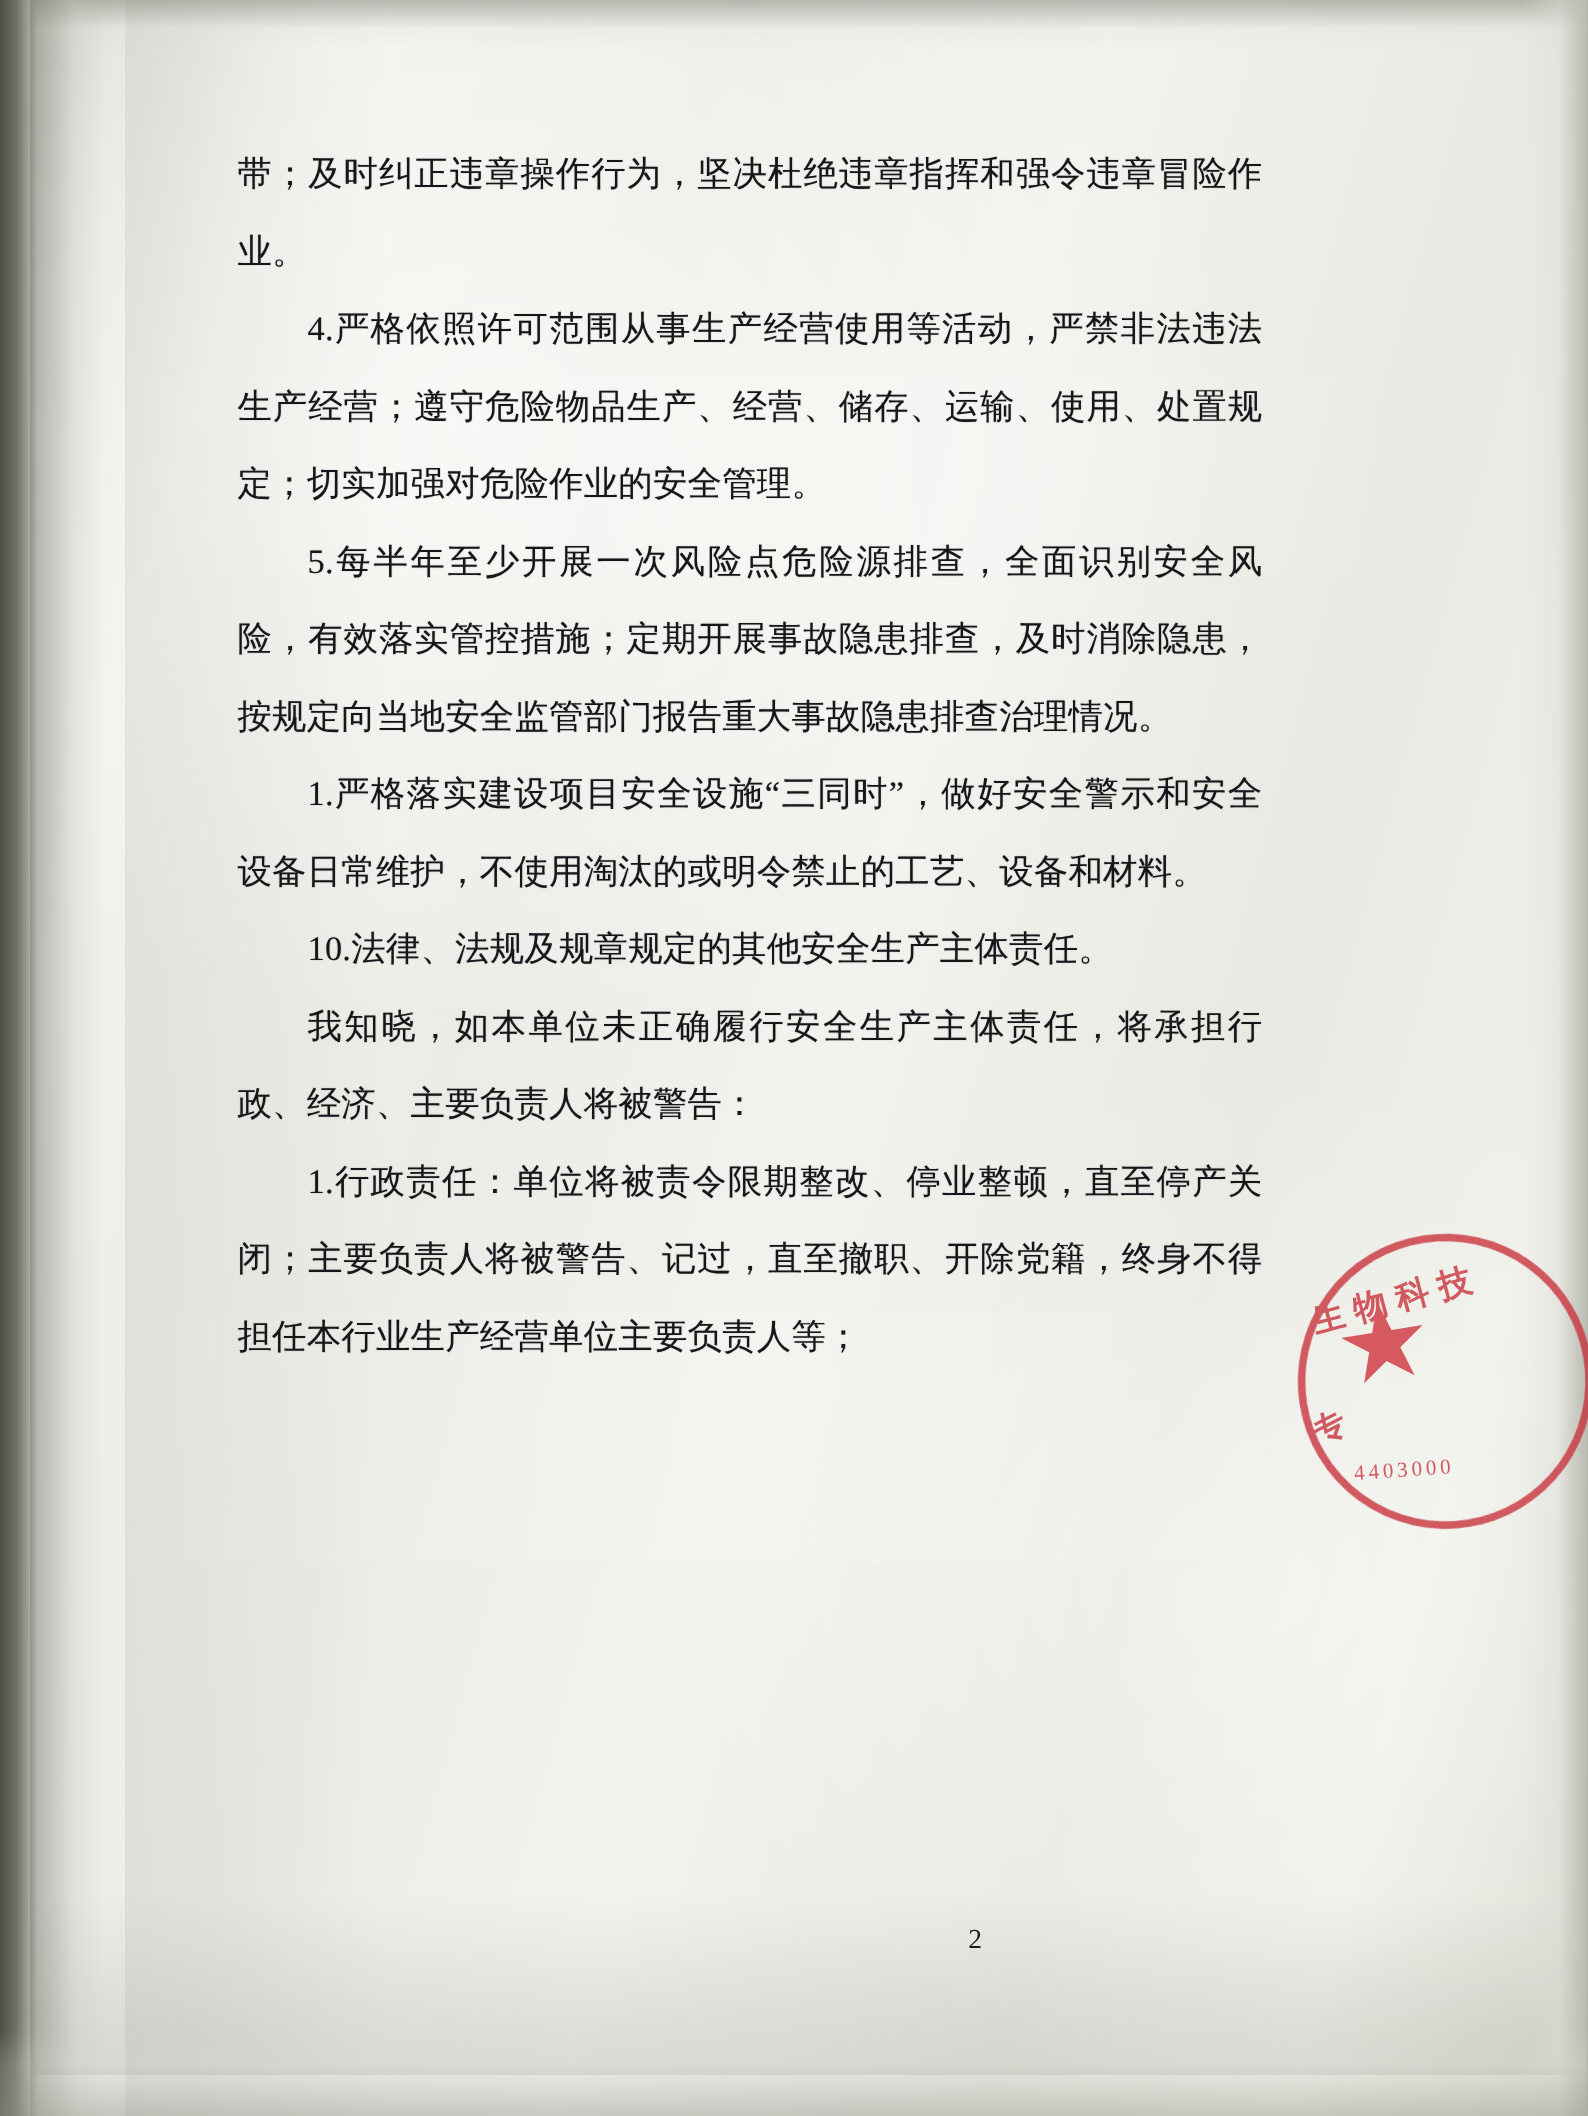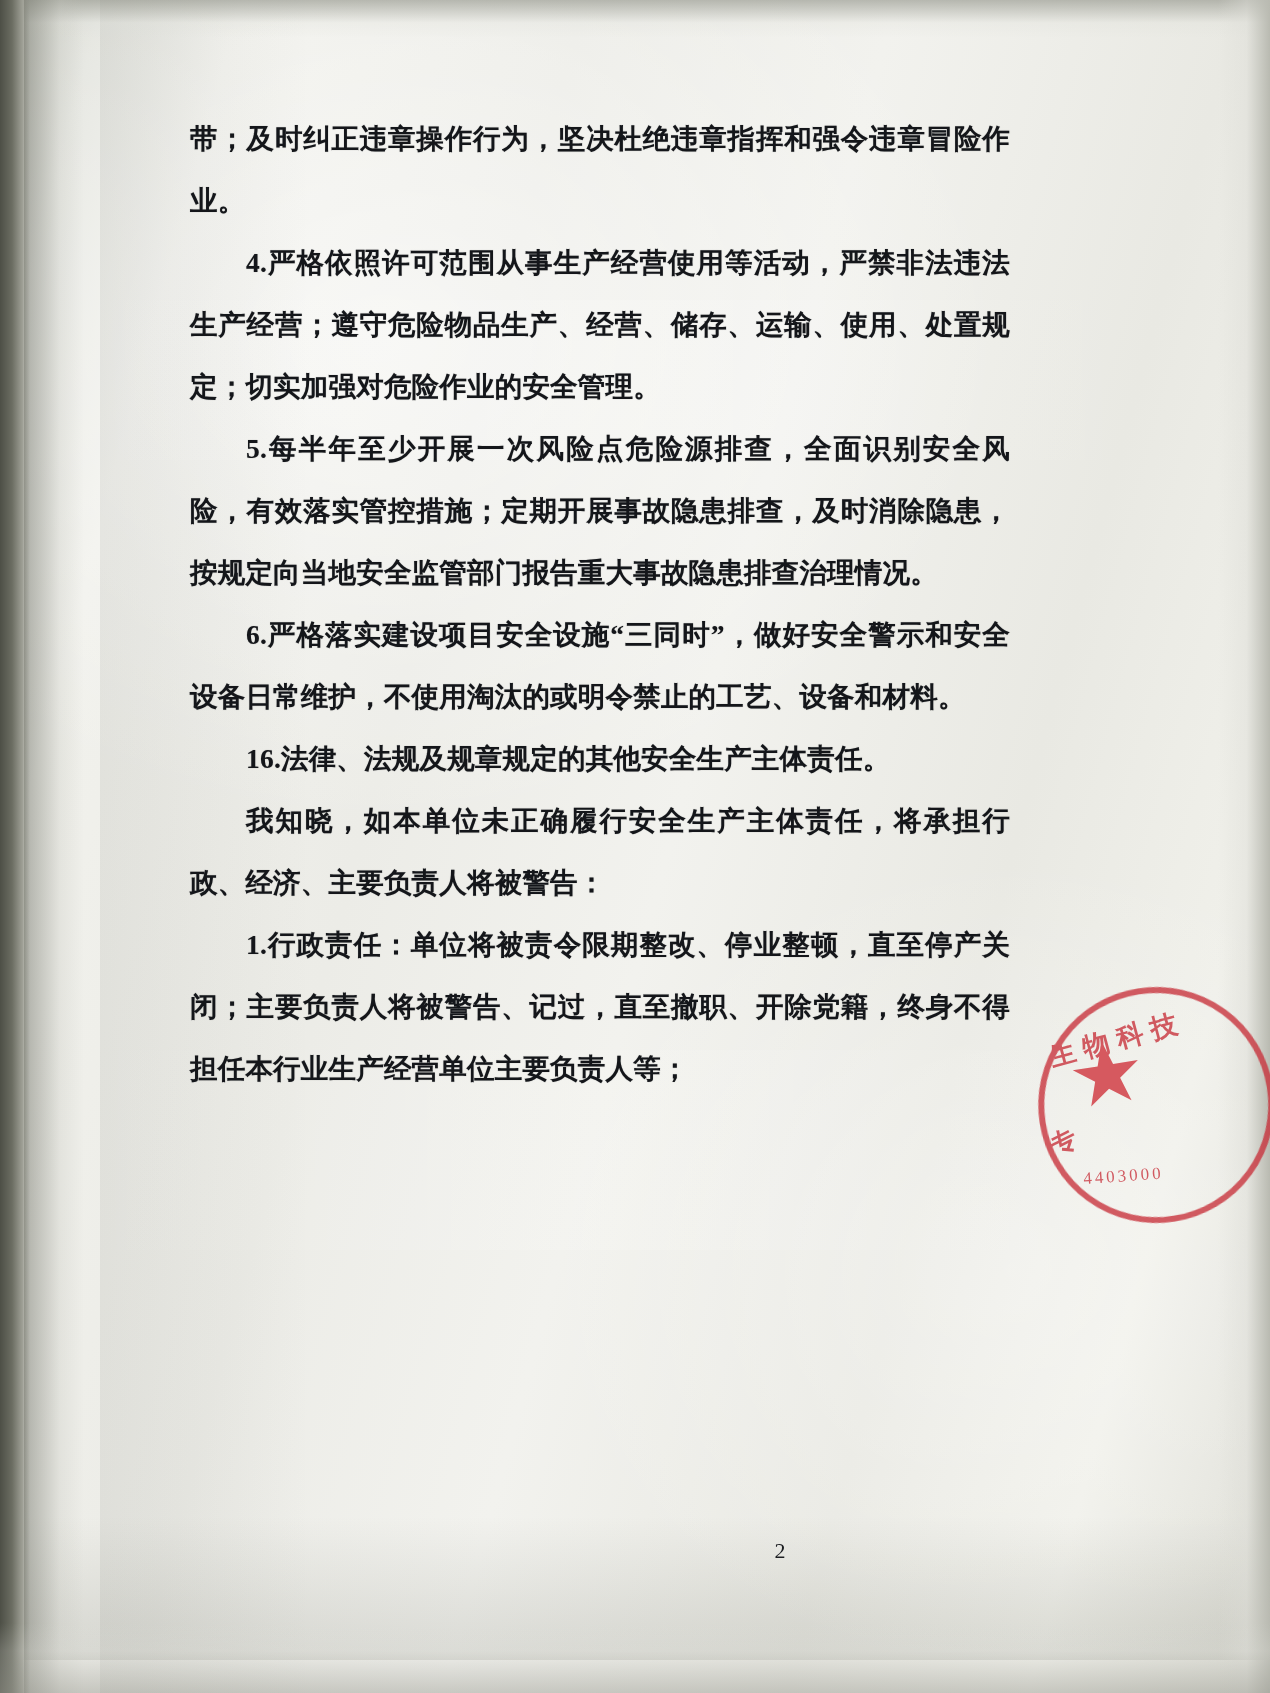--- a/index.html
+++ b/index.html
@@ -75,21 +75,21 @@
     top: 108px;
     width: 820px;
   }
   .para {
     font-size: 27.5px;
     line-height: 62px;
     color: #14161a;
     text-align: justify;
     text-justify: inter-ideograph;
     letter-spacing: 0.2px;
-    font-weight: 700;
+    font-weight: 400;
     text-indent: 0;
     margin: 0 0 0 0;
     text-shadow: 0 0 1px rgba(20,22,26,0.35);
   }
   .indent {
     text-indent: 56px;
   }
   #page-number {
     position: absolute;
     left: 0;
@@ -184,22 +184,22 @@
   <div id="edge-top"></div>
   <div id="edge-left"></div>
   <div id="edge-left2"></div>
   <div id="edge-right"></div>
   <div id="edge-bottom"></div>
 
   <div id="doc-body">
     <p class="para">带；及时纠正违章操作行为，坚决杜绝违章指挥和强令违章冒险作业。</p>
     <p class="para indent">4.严格依照许可范围从事生产经营使用等活动，严禁非法违法生产经营；遵守危险物品生产、经营、储存、运输、使用、处置规定；切实加强对危险作业的安全管理。</p>
     <p class="para indent">5.每半年至少开展一次风险点危险源排查，全面识别安全风险，有效落实管控措施；定期开展事故隐患排查，及时消除隐患，按规定向当地安全监管部门报告重大事故隐患排查治理情况。</p>
-    <p class="para indent">6.严格落实建设项目安全设施“三同时”，做好安全警示和安全设备日常维护，不使用淘汰的或明令禁止的工艺、设备和材料。</p>
-    <p class="para indent">16.法律、法规及规章规定的其他安全生产主体责任。</p>
+    <p class="para indent">1.严格落实建设项目安全设施“三同时”，做好安全警示和安全设备日常维护，不使用淘汰的或明令禁止的工艺、设备和材料。</p>
+    <p class="para indent">10.法律、法规及规章规定的其他安全生产主体责任。</p>
     <p class="para indent">我知晓，如本单位未正确履行安全生产主体责任，将承担行政、经济、主要负责人将被警告：</p>
     <p class="para indent">1.行政责任：单位将被责令限期整改、停业整顿，直至停产关闭；主要负责人将被警告、记过，直至撤职、开除党籍，终身不得担任本行业生产经营单位主要负责人等；</p>
 
     <div id="page-number">2</div>
   </div>
 
   <div id="stamp">
     <div class="ring"></div>
     <div class="arc-top">生物科技</div>
     <div class="star">

